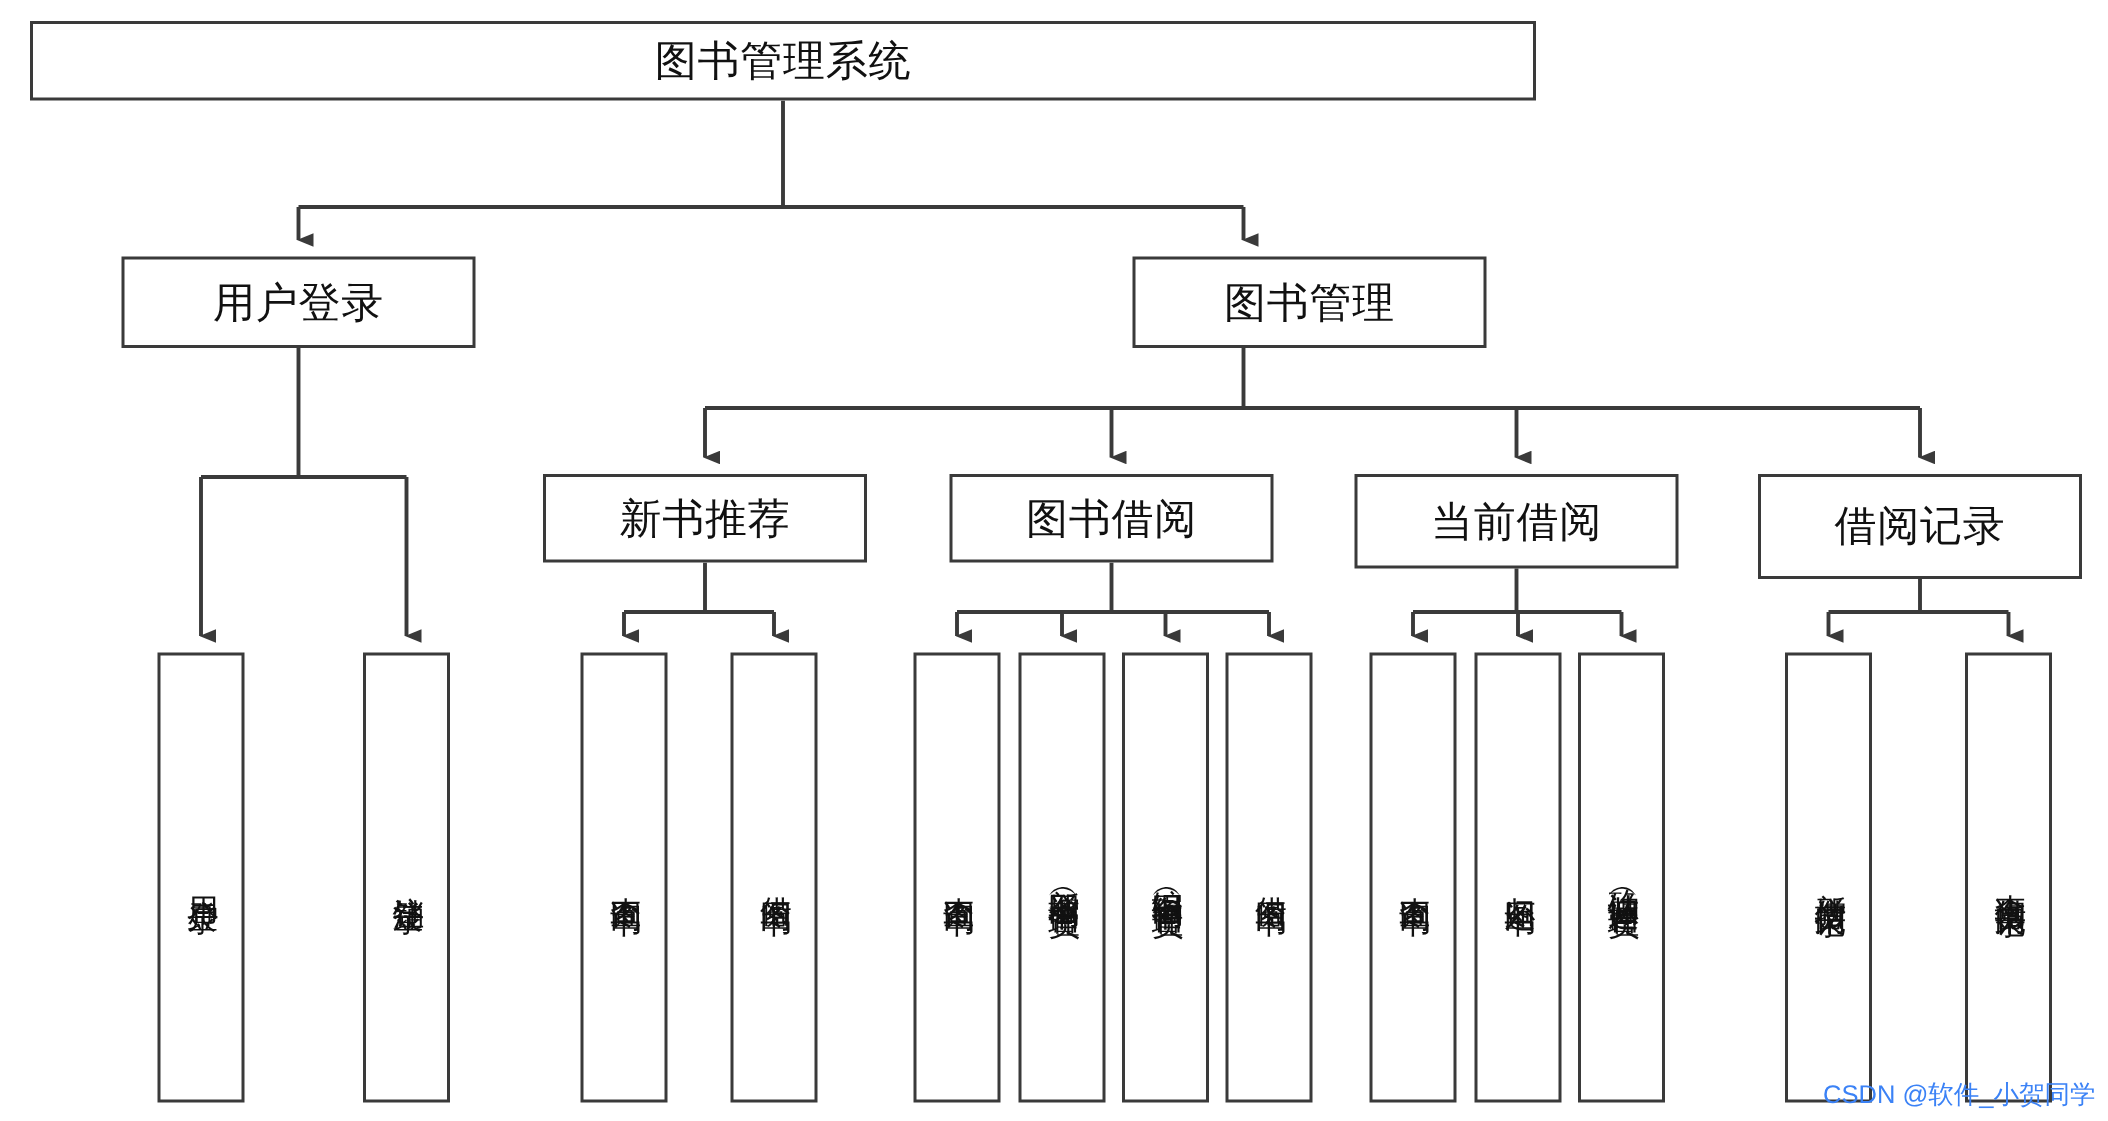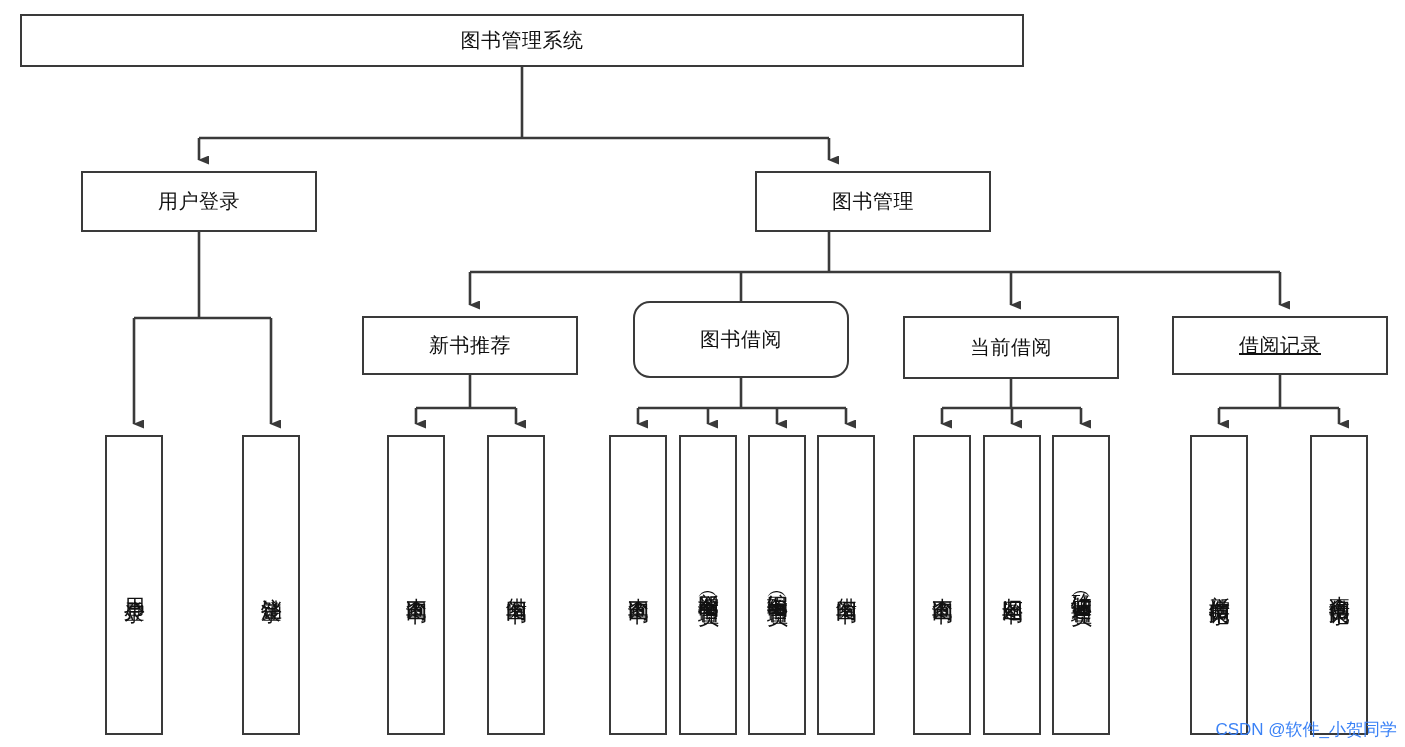--- a/index.html
+++ b/index.html
@@ -30,21 +30,21 @@
     box-sizing: border-box;
     background: #ffffff;
     border: 2px solid #3a3a3a;
     display: flex;
     align-items: center;
     justify-content: center;
     color: #111111;
     line-height: 1.18;
   }
   .node.horiz {
-    font-size: 20px;
+    font-size: 28px;
     letter-spacing: 0.5px;
   }
   .node.vert {
     writing-mode: vertical-rl;
     text-orientation: upright;
     font-size: 21px;
     letter-spacing: 2px;
     padding: 4px 0;
     text-align: center;
   }
@@ -123,27 +123,27 @@
       </div>
       <div class="node vert" style="left: 105px; top: 435px; width: 58px; height: 300px;">
         <span class="vtxt">用户登录</span>
       </div>
       <div class="node vert" style="left: 242px; top: 435px; width: 58px; height: 300px;">
         <span class="vtxt">注销登录</span>
       </div>
       <div class="node horiz" style="left: 362px; top: 316px; width: 216px; height: 59px;">
         <span>新书推荐</span>
       </div>
-      <div class="node horiz" style="left: 633px; top: 301px; width: 216px; height: 77px; border-radius: 17px;">
+      <div class="node horiz" style="left: 633px; top: 316px; width: 216px; height: 59px;">
         <span>图书借阅</span>
       </div>
       <div class="node horiz" style="left: 903px; top: 316px; width: 216px; height: 63px;">
         <span>当前借阅</span>
       </div>
-      <div class="node horiz" style="left: 1172px; top: 316px; width: 216px; height: 59px; text-decoration: underline;">
+      <div class="node horiz" style="left: 1172px; top: 316px; width: 216px; height: 70px;">
         <span>借阅记录</span>
       </div>
       <div class="node vert" style="left: 387px; top: 435px; width: 58px; height: 300px;">
         <span class="vtxt">查询图书</span>
       </div>
       <div class="node vert" style="left: 487px; top: 435px; width: 58px; height: 300px;">
         <span class="vtxt">借阅图书</span>
       </div>
       <div class="node vert" style="left: 609px; top: 435px; width: 58px; height: 300px;">
         <span class="vtxt">查询图书</span>

